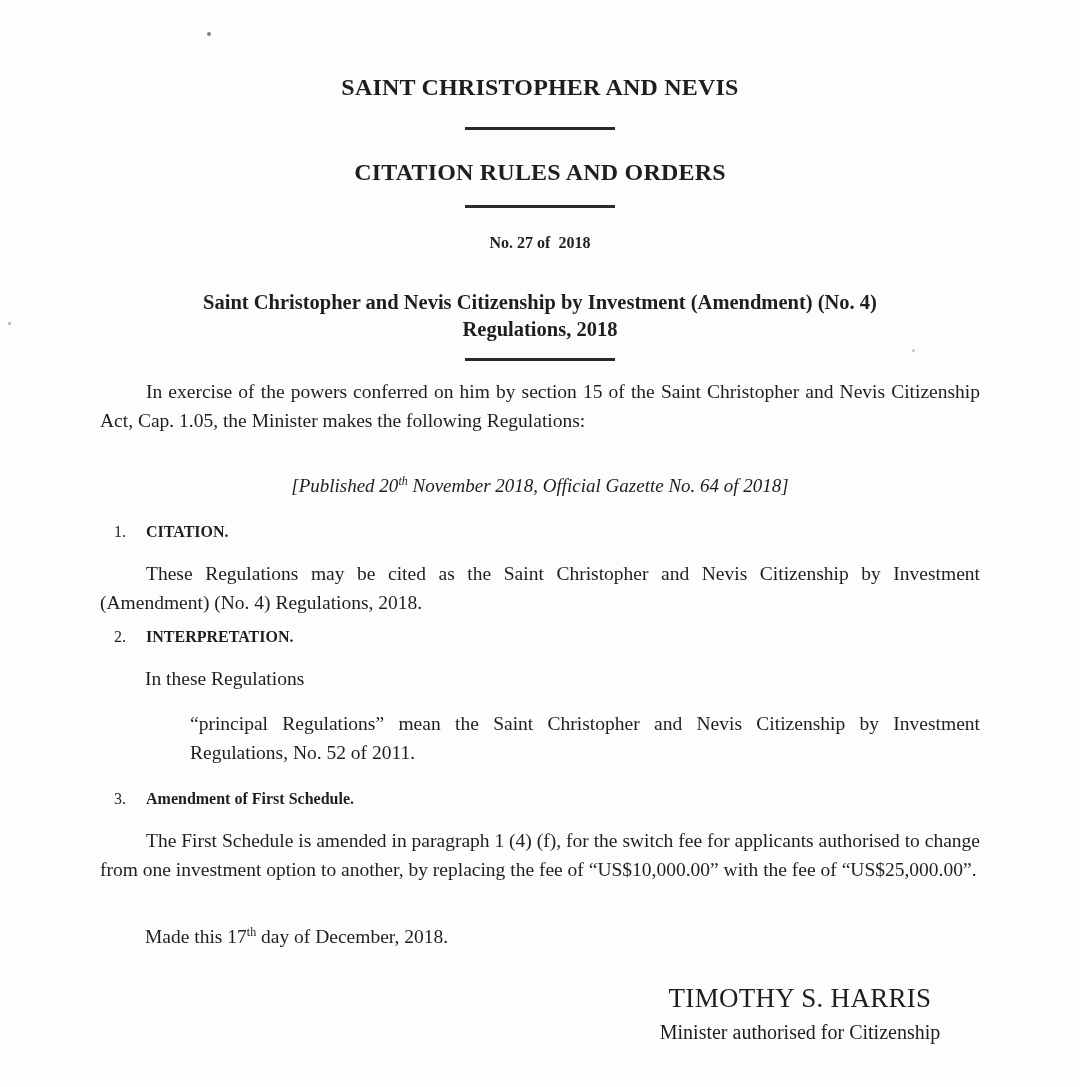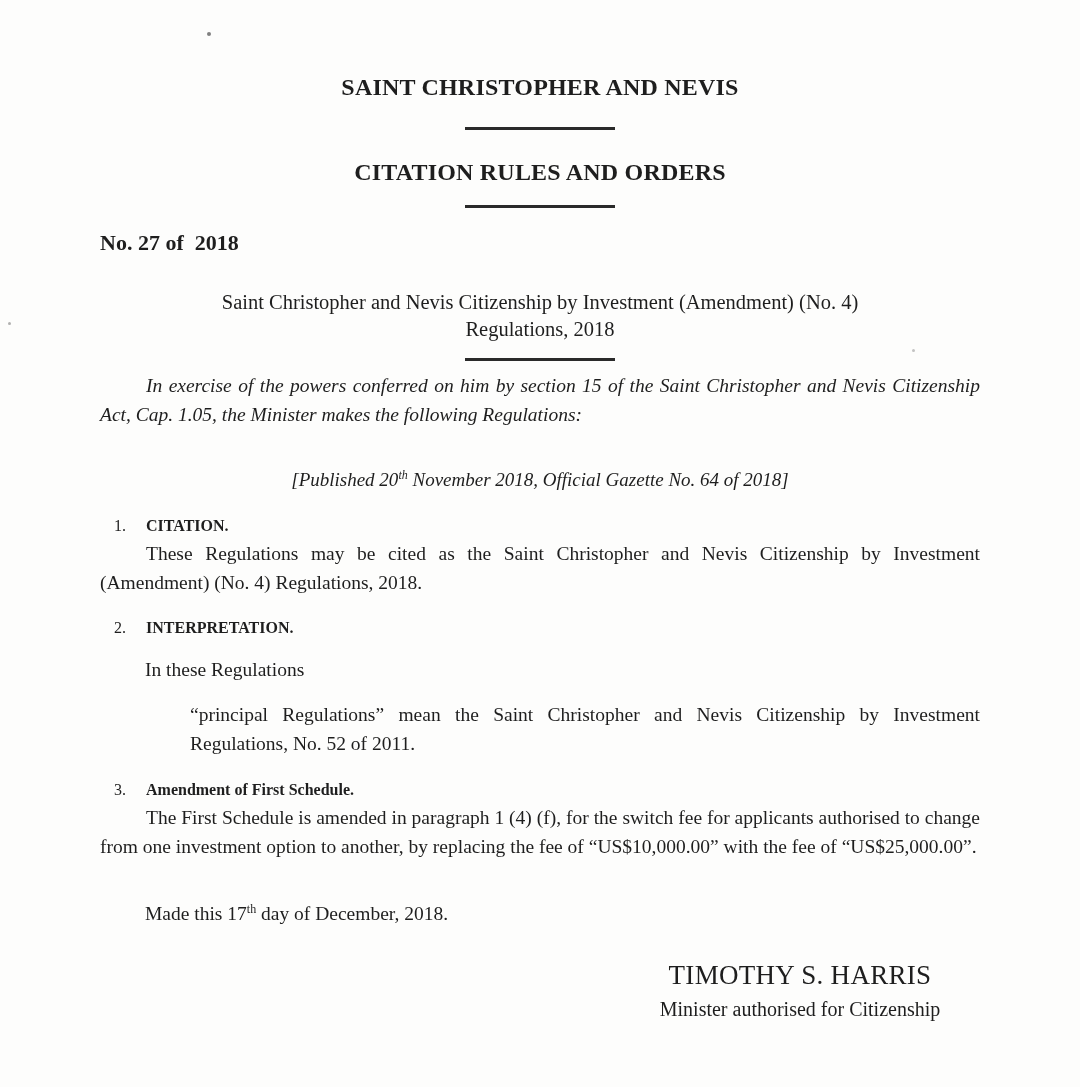--- a/index.html
+++ b/index.html
@@ -30,43 +30,43 @@
   h1.second-head { margin-top: 56px; }
   .rule {
     width: 150px;
     height: 3px;
     background: #2a2a2a;
     margin: 27px auto 0 auto;
   }
   .rule.r2 { margin-top: 20px; }
   .rule.r3 { margin-top: 15px; }
   h2.instrument-no {
-    font-size: 22px;
+    font-size: 16px;
     line-height: 24px;
     font-weight: bold;
     margin: 23px 0 0 0;
+    text-align: center;
     white-space: pre-wrap;
   }
   h3.reg-title {
     font-size: 20.5px;
     line-height: 27px;
-    font-weight: normal;
+    font-weight: bold;
     margin: 34px 0 12px 0;
     text-align: center;
   }
   p {
     margin: 0;
     font-size: 19.5px;
     line-height: 29px;
   }
   .preamble {
-    margin-top: 10px;
+    margin-top: 16px;
     text-align: justify;
     text-indent: 46px;
-    font-style: italic;
   }
   .published {
     margin-top: 36px;
     text-align: center;
     font-style: italic;
     font-size: 19px;
   }
   sup {
     font-size: 12px;
     line-height: 0;
@@ -77,23 +77,24 @@
     font-size: 16px;
     line-height: 26px;
   }
   .sec-head .num {
     display: inline-block;
     margin-left: 14px;
     width: 32px;
     font-weight: normal;
   }
   .sec-head .sec-title { font-weight: bold; }
-  .sec-head.sh2 { margin-top: 18px; }
+  .sec-head.sh2 { margin-top: 7px; }
   .sec-head.sh3 { }
   .body-par {
+    margin-top: 14px;
     text-align: justify;
     text-indent: 46px;
   }
   .intro-line {
     margin-top: 14px;
     margin-left: 45px;
   }
   .definition {
     margin-top: 16px;
     margin-left: 90px;

